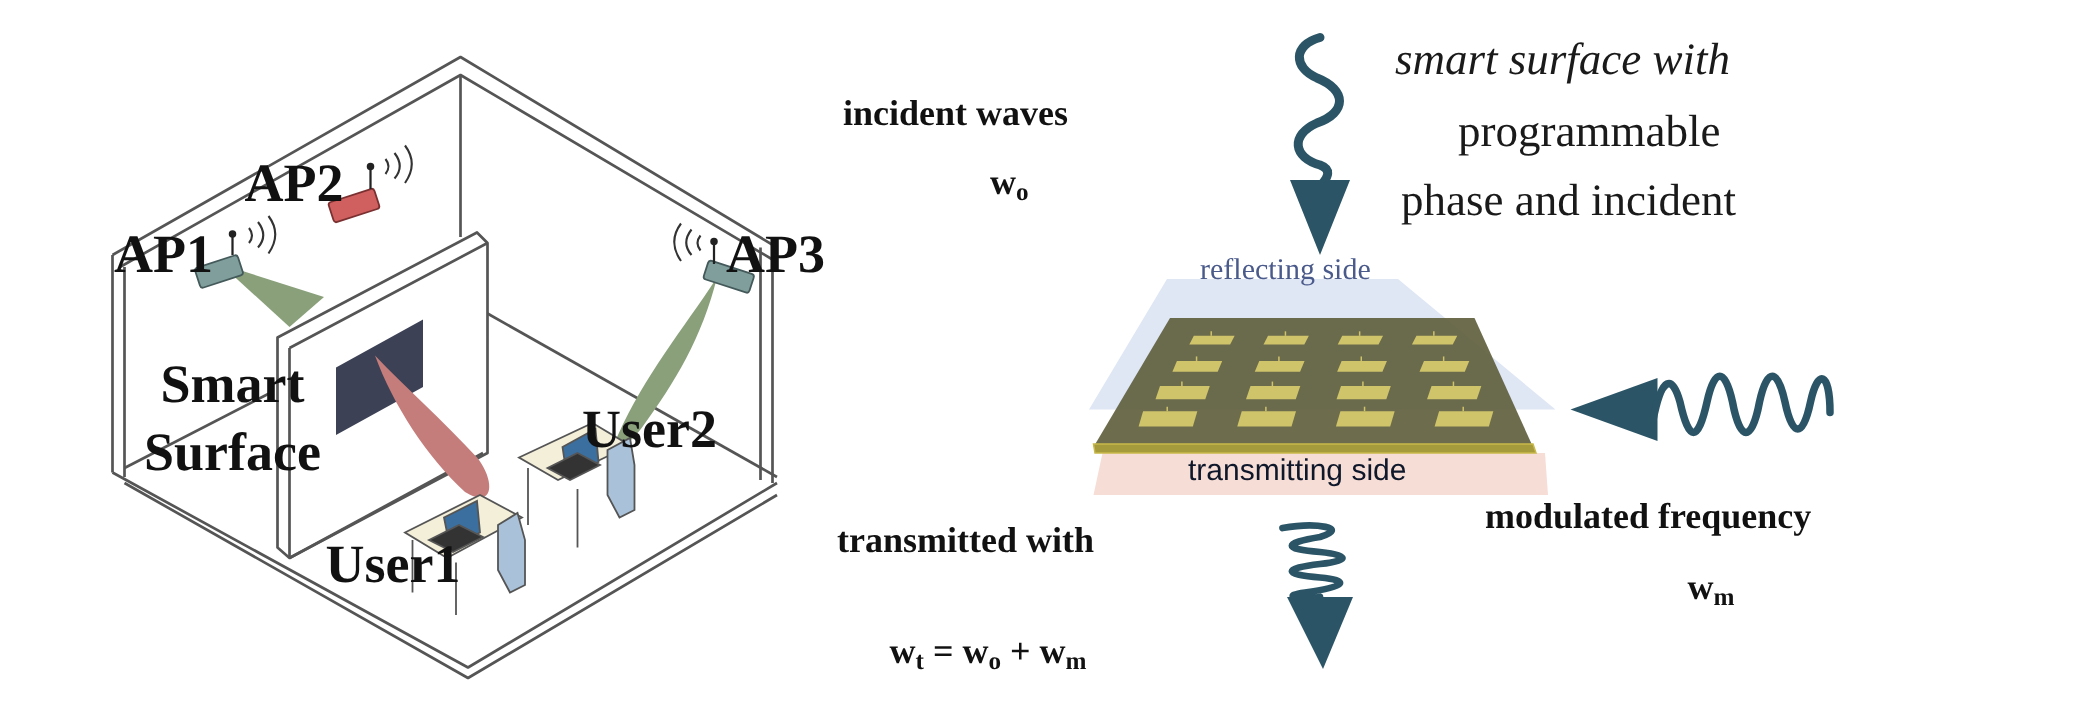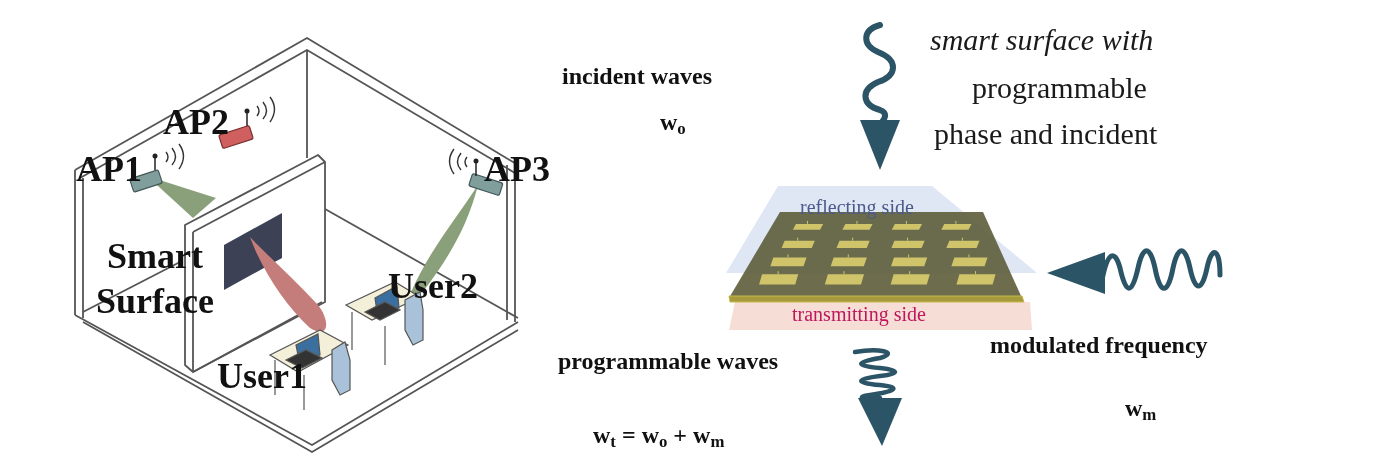--- a/index.html
+++ b/index.html
@@ -153,24 +153,24 @@
 
 <div class="lbl big-lbl" style="left:562px;top:64px;">incident waves</div>
 <div class="lbl big-lbl" style="left:640px;top:110px;margin-left:20px;">
   <span>w</span><span class="sub">o</span>
 </div>
 
 <div class="lbl desc" style="left:930px;top:22px;font-style:italic;">smart surface with</div>
 <div class="lbl desc" style="left:972px;top:70px;">programmable</div>
 <div class="lbl desc" style="left:934px;top:116px;">phase and incident</div>
 
-<div class="side-lbl" style="left:800px;top:197px;color:#4a5a8a;font-family:'Liberation Serif',serif;">reflecting side</div>
-<div class="side-lbl" style="left:792px;top:304px;color:#be185d;font-family:Liberation Serif, serif;">transmitting side</div>
+<div class="side-lbl" style="left:800px;top:170px;color:#4a5a8a;font-family:'Liberation Serif',serif;">reflecting side</div>
+<div class="side-lbl" style="left:792px;top:304px;color:#0f172a;font-family:Liberation Sans, sans-serif;">transmitting side</div>
 
 <div class="lbl big-lbl" style="left:990px;top:333px;">modulated frequency</div>
-<div class="lbl big-lbl" style="left:1125px;top:396px;">
+<div class="lbl big-lbl" style="left:1125px;top:380px;">
   <span>w</span><span class="sub">m</span>
 </div>
 
-<div class="lbl big-lbl" style="left:558px;top:349px;">programmable waves</div>
+<div class="lbl big-lbl" style="left:558px;top:349px;">transmitted with</div>
 <div class="lbl big-lbl" style="left:593px;top:395px;margin-top:28px;">
   <span>w</span><span class="sub">t</span><span style="white-space:pre;"> = </span><span>w</span><span class="sub">o</span><span style="white-space:pre;"> + </span><span>w</span><span class="sub">m</span>
 </div>
 
 </body></html>

